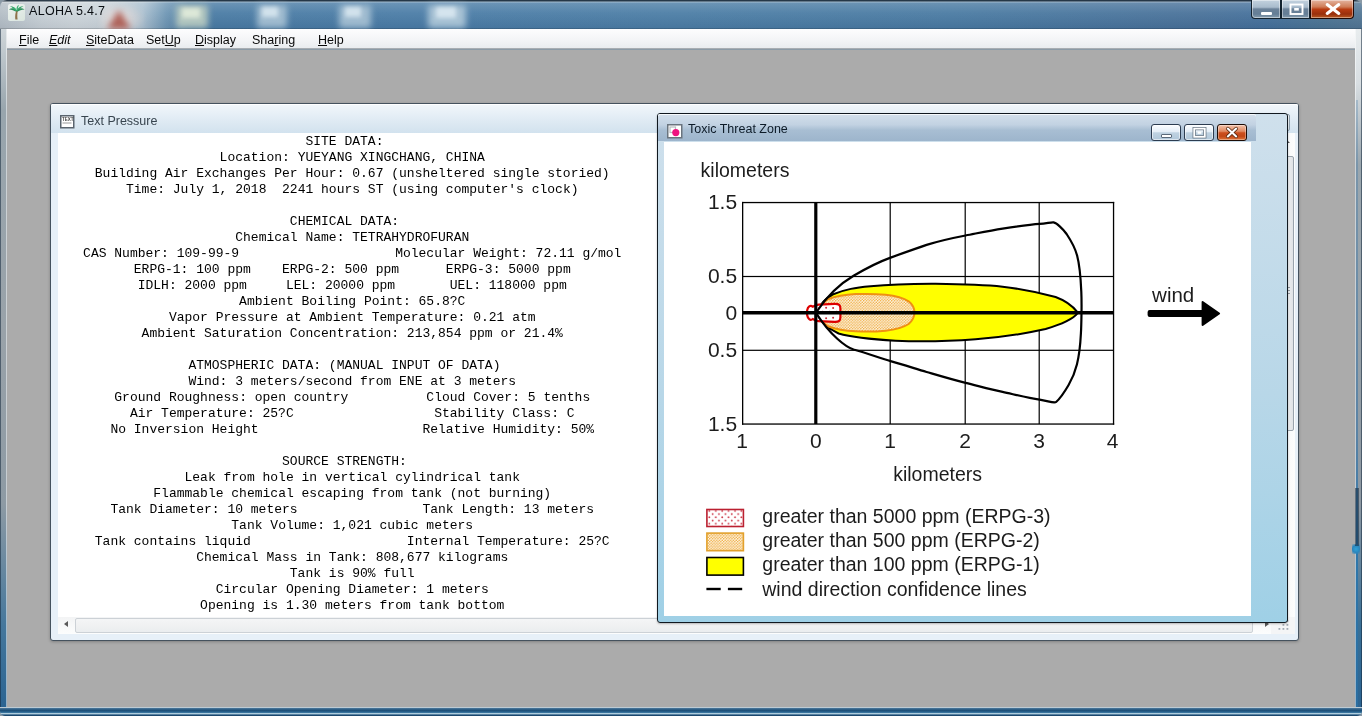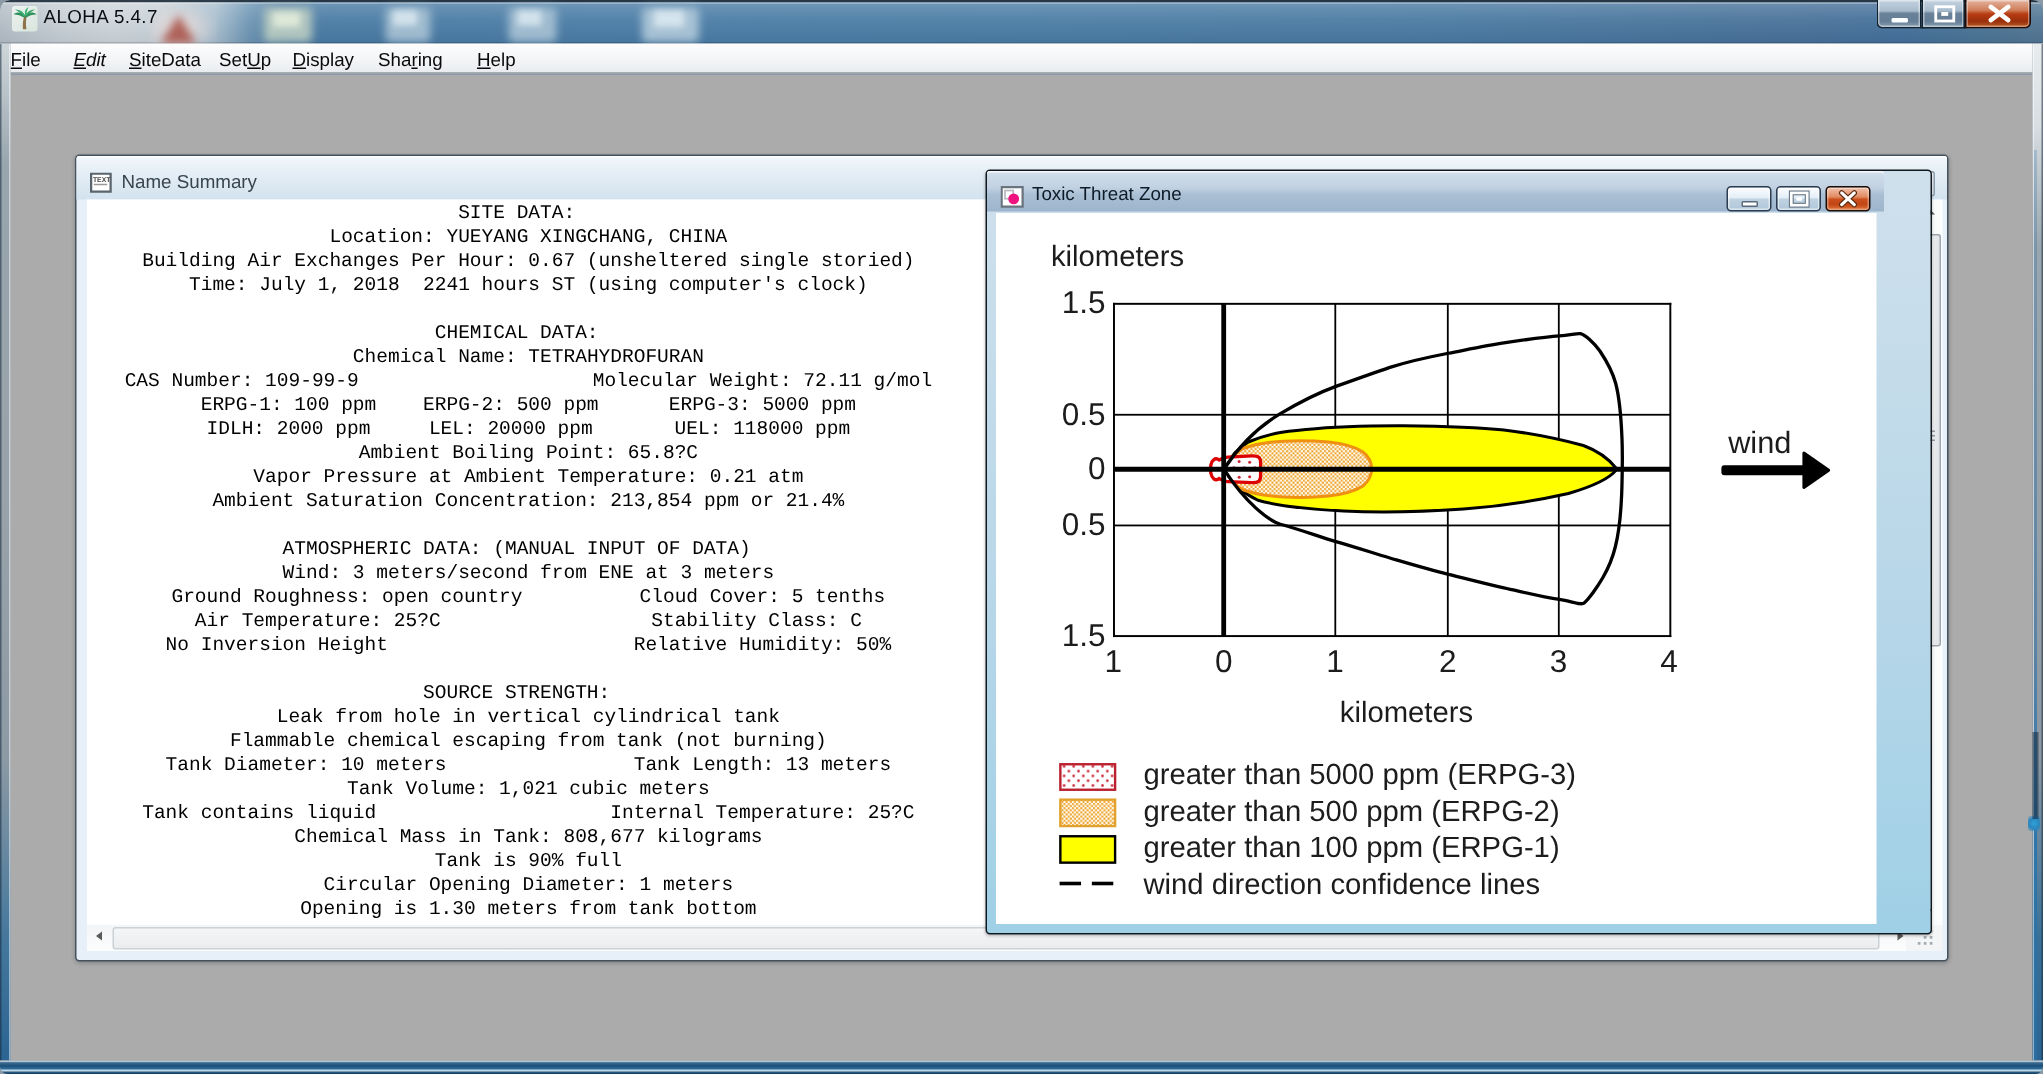--- a/index.html
+++ b/index.html
@@ -58,21 +58,21 @@
     <div class="abs" style="left:59px;top:0;width:44px;height:19px;border:1px solid #200a06;border-top:none;border-radius:0 0 4px 0;
       background:linear-gradient(180deg,#e4b4a0 0%,#cf7d58 38%,#b83c12 52%,#992f0c 78%,#b85a22 100%);
       box-shadow:inset 0 0 0 1px rgba(255,255,255,.4);">
       <svg width="44" height="19" style="position:absolute;left:0;top:0;">
         <path d="M16.2 4.6 L27.8 13.4 M27.8 4.6 L16.2 13.4" stroke="#ffffff" stroke-width="3.1" stroke-linecap="round"></path>
       </svg>
     </div>
   </div>
 
   <div class="abs" style="left:7px;top:29px;width:1348px;height:20px;background:linear-gradient(180deg,#fdfdfe 0%,#f4f5f7 55%,#e9ecef 100%);border-bottom:1px solid #a8adb2;font-size:12.5px;color:#0a0a0a;">
-    <span class="abs" style="left:0;top:4px;"><u>F</u>ile</span>
+    <span class="abs" style="left:12px;top:4px;"><u>F</u>ile</span>
     <span class="abs" style="left:42px;top:4px;font-style:italic;"><u>E</u>dit</span>
     <span class="abs" style="left:79px;top:4px;"><u>S</u>iteData</span>
     <span class="abs" style="left:139px;top:4px;">Set<u>U</u>p</span>
     <span class="abs" style="left:188px;top:4px;"><u>D</u>isplay</span>
     <span class="abs" style="left:245px;top:4px;">Sha<u>r</u>ing</span>
     <span class="abs" style="left:311px;top:4px;"><u>H</u>elp</span>
   </div>
 
   <div class="abs" id="mdi" style="left:7px;top:50px;width:1348px;height:657px;background:#ababab;"></div>
 
@@ -84,21 +84,21 @@
   <div class="abs" style="left:0;top:707px;width:1362px;height:9px;background:linear-gradient(180deg,#b6c3ca 0%,#3a6a90 18%,#1c4f78 40%,#2d6b97 60%,#9cc0d4 70%,#d0e2ec 76%,#2a5e88 86%,#123a5c 100%);box-shadow:inset 0 1px 0 rgba(255,255,255,.4);"></div>
 </div>
 
 <div class="abs" style="left:50px;top:103px;width:1249px;height:538px;border:1px solid #45525e;border-radius:3px;background:#e7f0f8;box-shadow:0 1px 3px rgba(0,0,0,.25);">
   <div class="abs" style="left:0;top:0;width:1247px;height:29px;border-radius:2px 2px 0 0;background:linear-gradient(180deg,#f2f7fb 0%,#e3edf5 45%,#d2e2ee 100%);box-shadow:inset 0 1px 0 #ffffff;">
     <svg width="15" height="14" style="position:absolute;left:9px;top:11px;">
       <rect x="0.75" y="0.75" width="13" height="12" fill="#ffffff" stroke="#5a646e" stroke-width="1.5"></rect>
       <text x="2" y="6" font-size="4.5" font-family="Liberation Sans" fill="#444" font-weight="bold">TEXT</text>
       <rect x="2.5" y="7.5" width="9" height="1" fill="#999"></rect>
     </svg>
-    <span class="abs" style="left:30px;top:10px;font-size:12.5px;color:#38454f;">Name Summary</span>
+    <span class="abs" style="left:30px;top:10px;font-size:12.5px;color:#38454f;">Text Pressure</span>
 
     <div class="abs" style="left:1209px;top:10px;width:30px;height:17px;border:1px solid #8fa0ae;border-radius:2px;background:linear-gradient(180deg,#fbfdfe 0%,#eef3f7 50%,#dfe8ef 100%);">
       <svg width="28" height="15" style="position:absolute;left:0;top:0;">
         <path d="M8.6 3.1 L20 12.1 M20 3.1 L8.6 12.1" stroke="#44515d" stroke-width="2.5"></path>
       </svg>
     </div>
   </div>
 
   <div class="abs" style="left:7px;top:29px;width:1219.5px;height:483.5px;background:#ffffff;overflow:hidden;">
     <pre style="position:absolute;left:9.5px;top:1.3px;margin:0;font-family:'Liberation Mono',monospace;font-size:13px;line-height:16px;color:#000;text-align:center;">SITE DATA:

